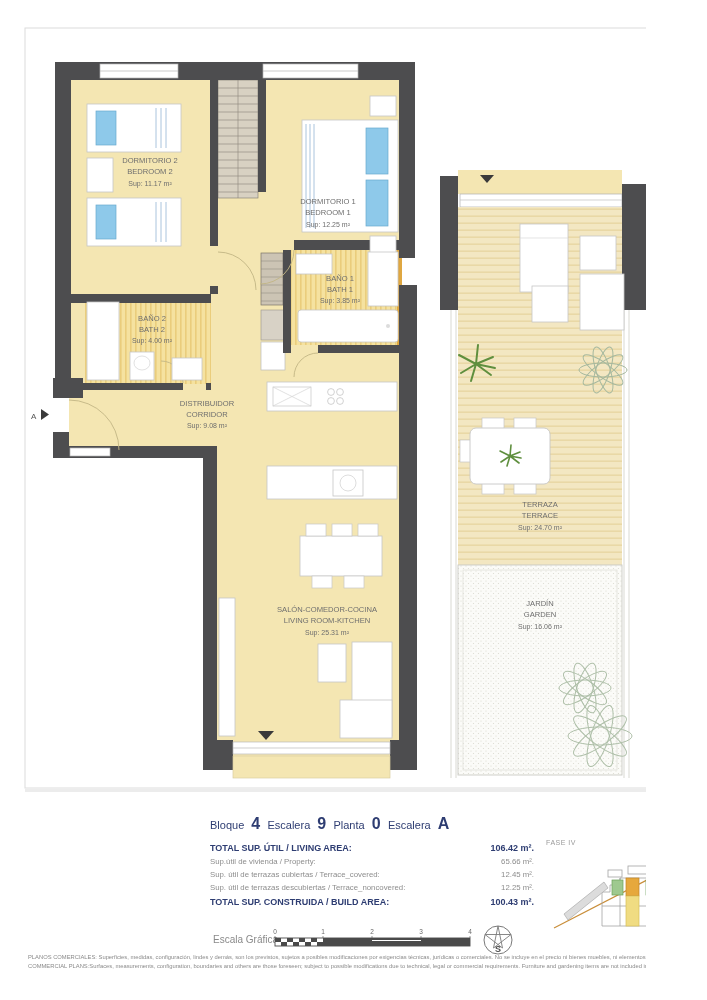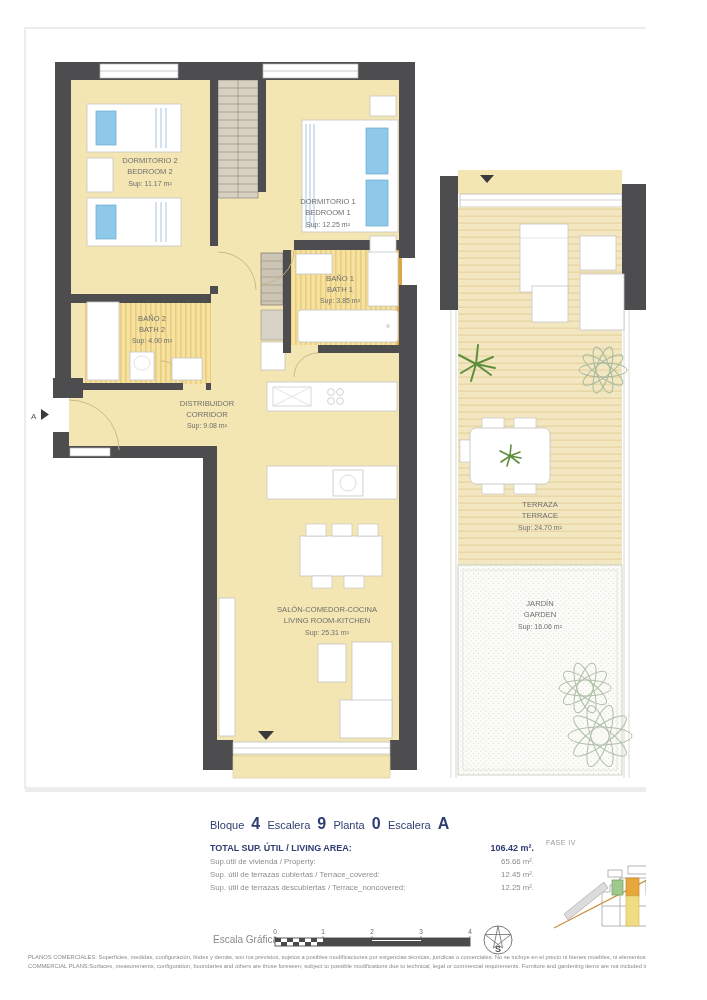--- a/index.html
+++ b/index.html
@@ -297,20 +297,24 @@
       <span class="val">65.66 m².</span>
     </div>
     <div class="arow sub">
       <span class="lbl">Sup. útil de terrazas cubiertas  / Terrace_covered:</span>
       <span class="val">12.45 m².</span>
     </div>
     <div class="arow sub">
       <span class="lbl">Sup. útil de terrazas descubiertas  / Terrace_noncovered:</span>
       <span class="val">12.25 m².</span>
     </div>
+    <div class="arow total">
+      <span class="lbl">TOTAL SUP. CONSTRUIDA / BUILD AREA:</span>
+      <span class="val">100.43 m².</span>
+    </div>
   </div>
 
   <div class="abs fase" style="left:546px;top:839px">FASE IV</div>
   <svg class="abs" style="left:550px;top:850px" width="148" height="84" viewBox="0 0 148 84">
     <path d="M4 78 L128 14" stroke="#c98e3a" stroke-width="1.2" fill="none"></path>
     <g fill="none" stroke="#a3a3a3" stroke-width="0.8">
       <rect x="58" y="20" width="14" height="7"></rect>
       <rect x="78" y="16" width="20" height="8"></rect>
       <rect x="102" y="14" width="18" height="8"></rect>
       <rect x="124" y="12" width="12" height="8"></rect>

